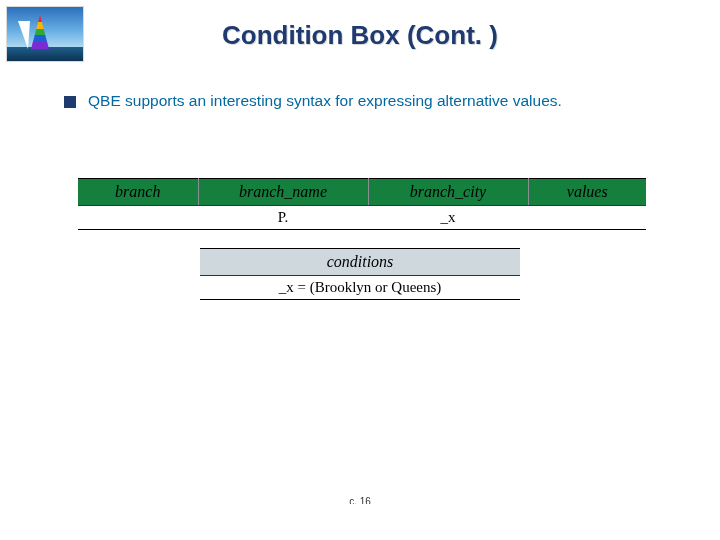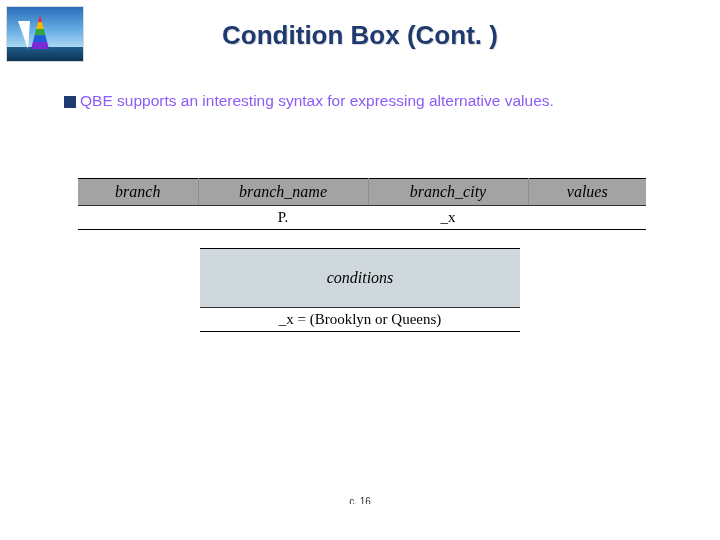--- a/index.html
+++ b/index.html
@@ -17,32 +17,32 @@
 
   .title {
     position: absolute; left: 0; right: 0; top: 20px;
     text-align: center;
     font-size: 26px; font-weight: bold; color: #1f3a6e;
     text-shadow: 1px 1px 0 rgba(0,0,0,0.15);
   }
 
   .bullet-row {
     position: absolute; left: 64px; top: 92px; right: 40px;
-    display: flex; align-items: center; gap: 4px;
-    font-size: 15.5px; color: #8b5cf6;
+    display: flex; align-items: center; gap: 12px;
+    font-size: 15.5px; color: #0369a1;
   }
   .bullet-sq { width: 12px; height: 12px; background: #1f3a6e; flex: 0 0 auto; margin-top: 2px; }
 
   .branch-table {
     position: absolute; left: 78px; top: 178px; width: 568px;
     border-collapse: collapse;
     font-family: Georgia, 'Times New Roman', serif;
   }
   .branch-table thead th {
-    background: #a3a3a3;
+    background: #15803d;
     border-top: 1.5px solid #000;
     border-bottom: 1px solid #333;
     font-style: italic; font-weight: normal;
     font-size: 16px; padding: 4px 0;
     border-left: 1px solid #8a8f92; border-right: 1px solid #8a8f92;
   }
   .branch-table tbody td {
     border-bottom: 1.5px solid #000;
     text-align: center; font-size: 15px; padding: 3px 0;
   }
@@ -54,21 +54,21 @@
     position: absolute; left: 200px; top: 248px; width: 320px;
     border-collapse: collapse;
     font-family: Georgia, 'Times New Roman', serif;
   }
   .cond-table thead th {
     background: #cfd9dd;
     border-top: 1.5px solid #000;
     border-bottom: 1px solid #333;
     border-left: 1px solid #8a8f92; border-right: 1px solid #8a8f92;
     font-style: italic; font-weight: normal;
-    font-size: 16px; padding: 20px 0; text-align: center; margin-top: 37px;
+    font-size: 16px; padding: 4px 0; text-align: center; margin-top: 37px;
   }
   .cond-table tbody td {
     border-bottom: 1.5px solid #000;
     text-align: center; font-size: 15px; padding: 3px 0;
   }
   .cond-table th:first-child, .cond-table td:first-child { border-left: none; }
   .cond-table th:last-child, .cond-table td:last-child { border-right: none; }
 
   .footer {
     position: absolute; left: 0; right: 0; bottom: 8px;

